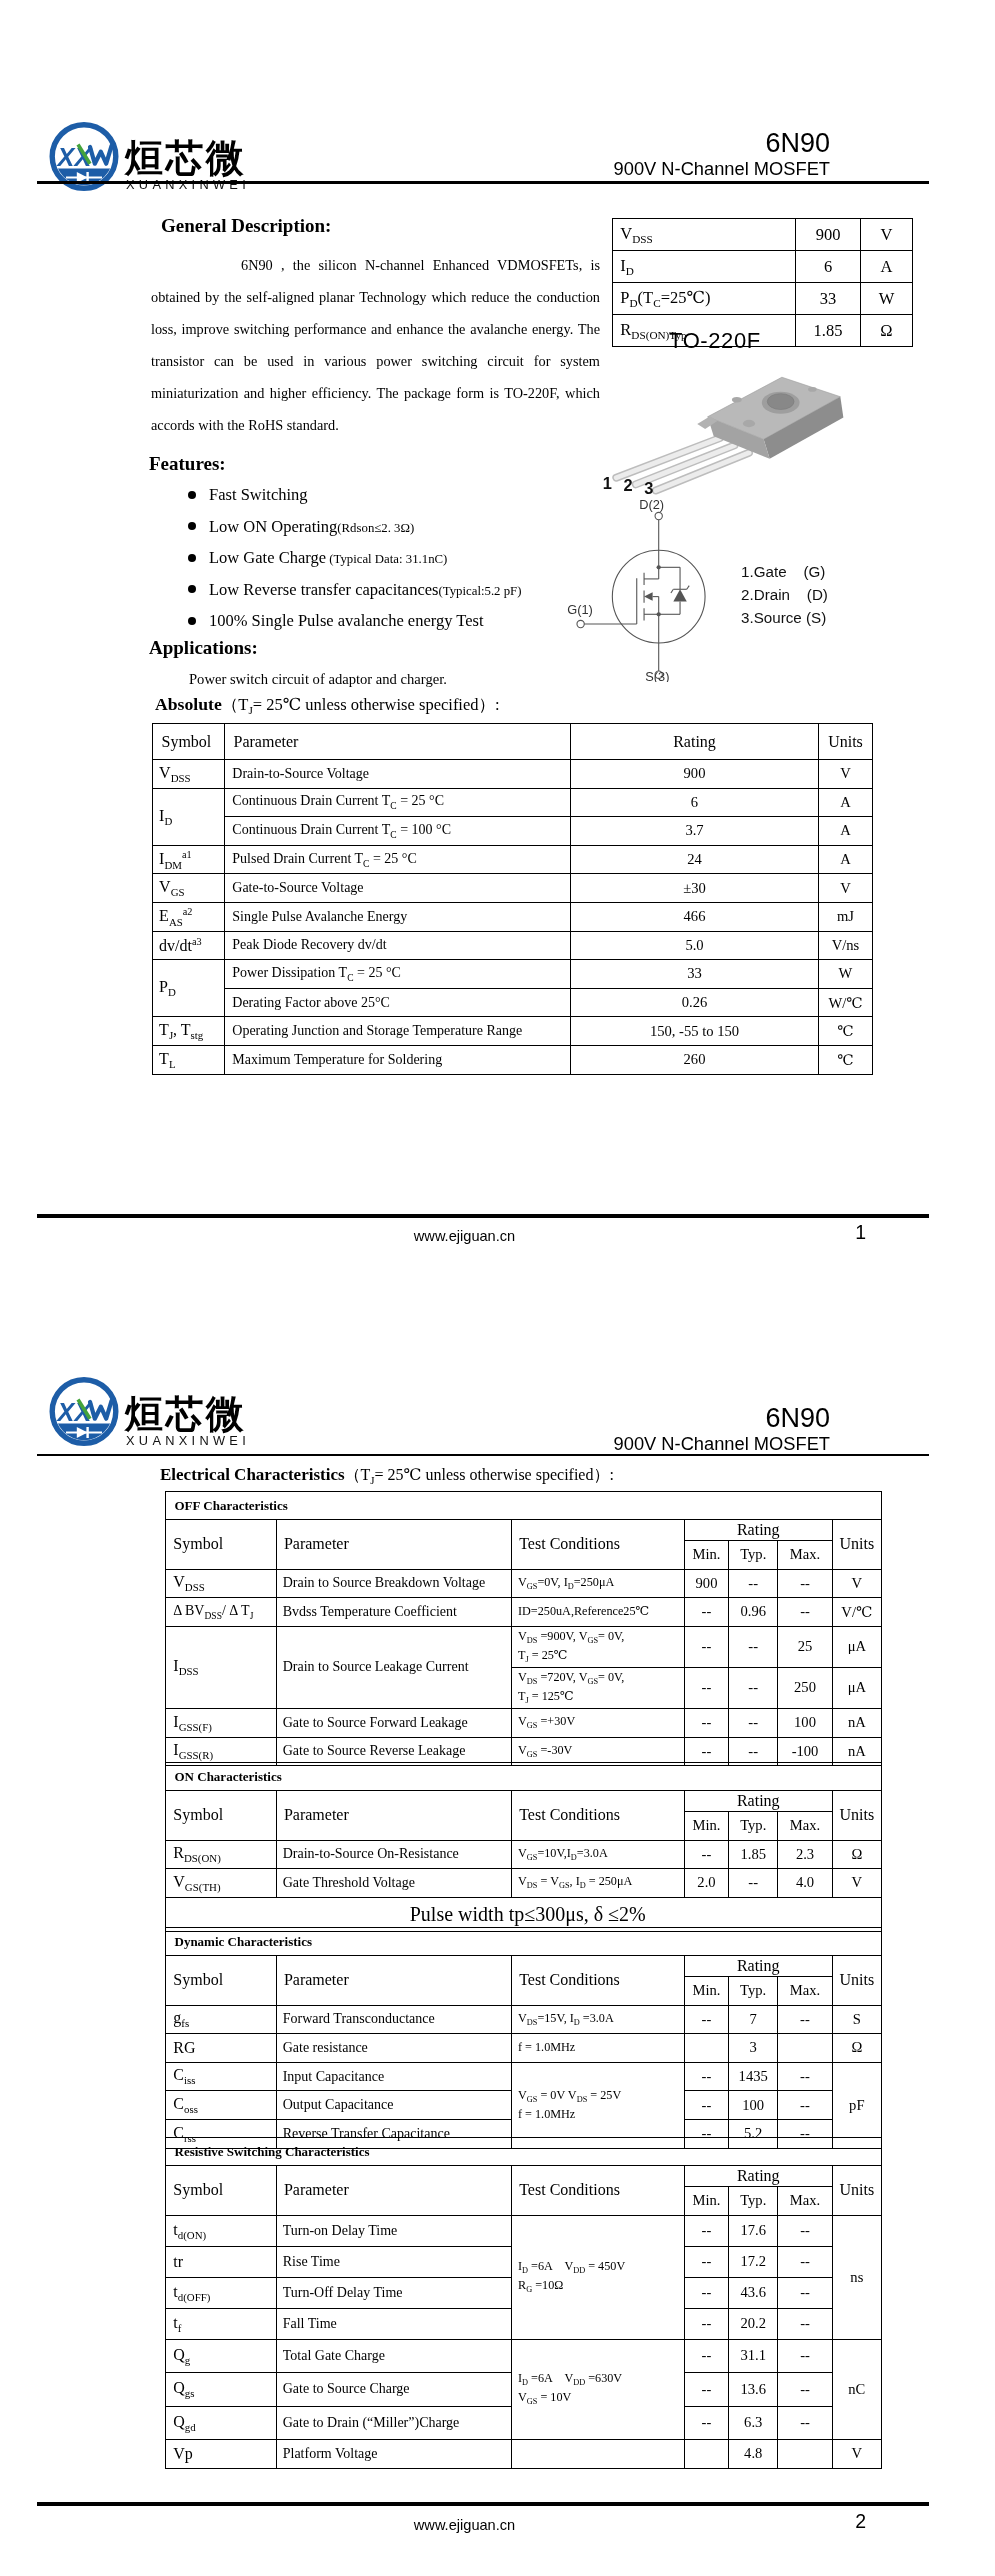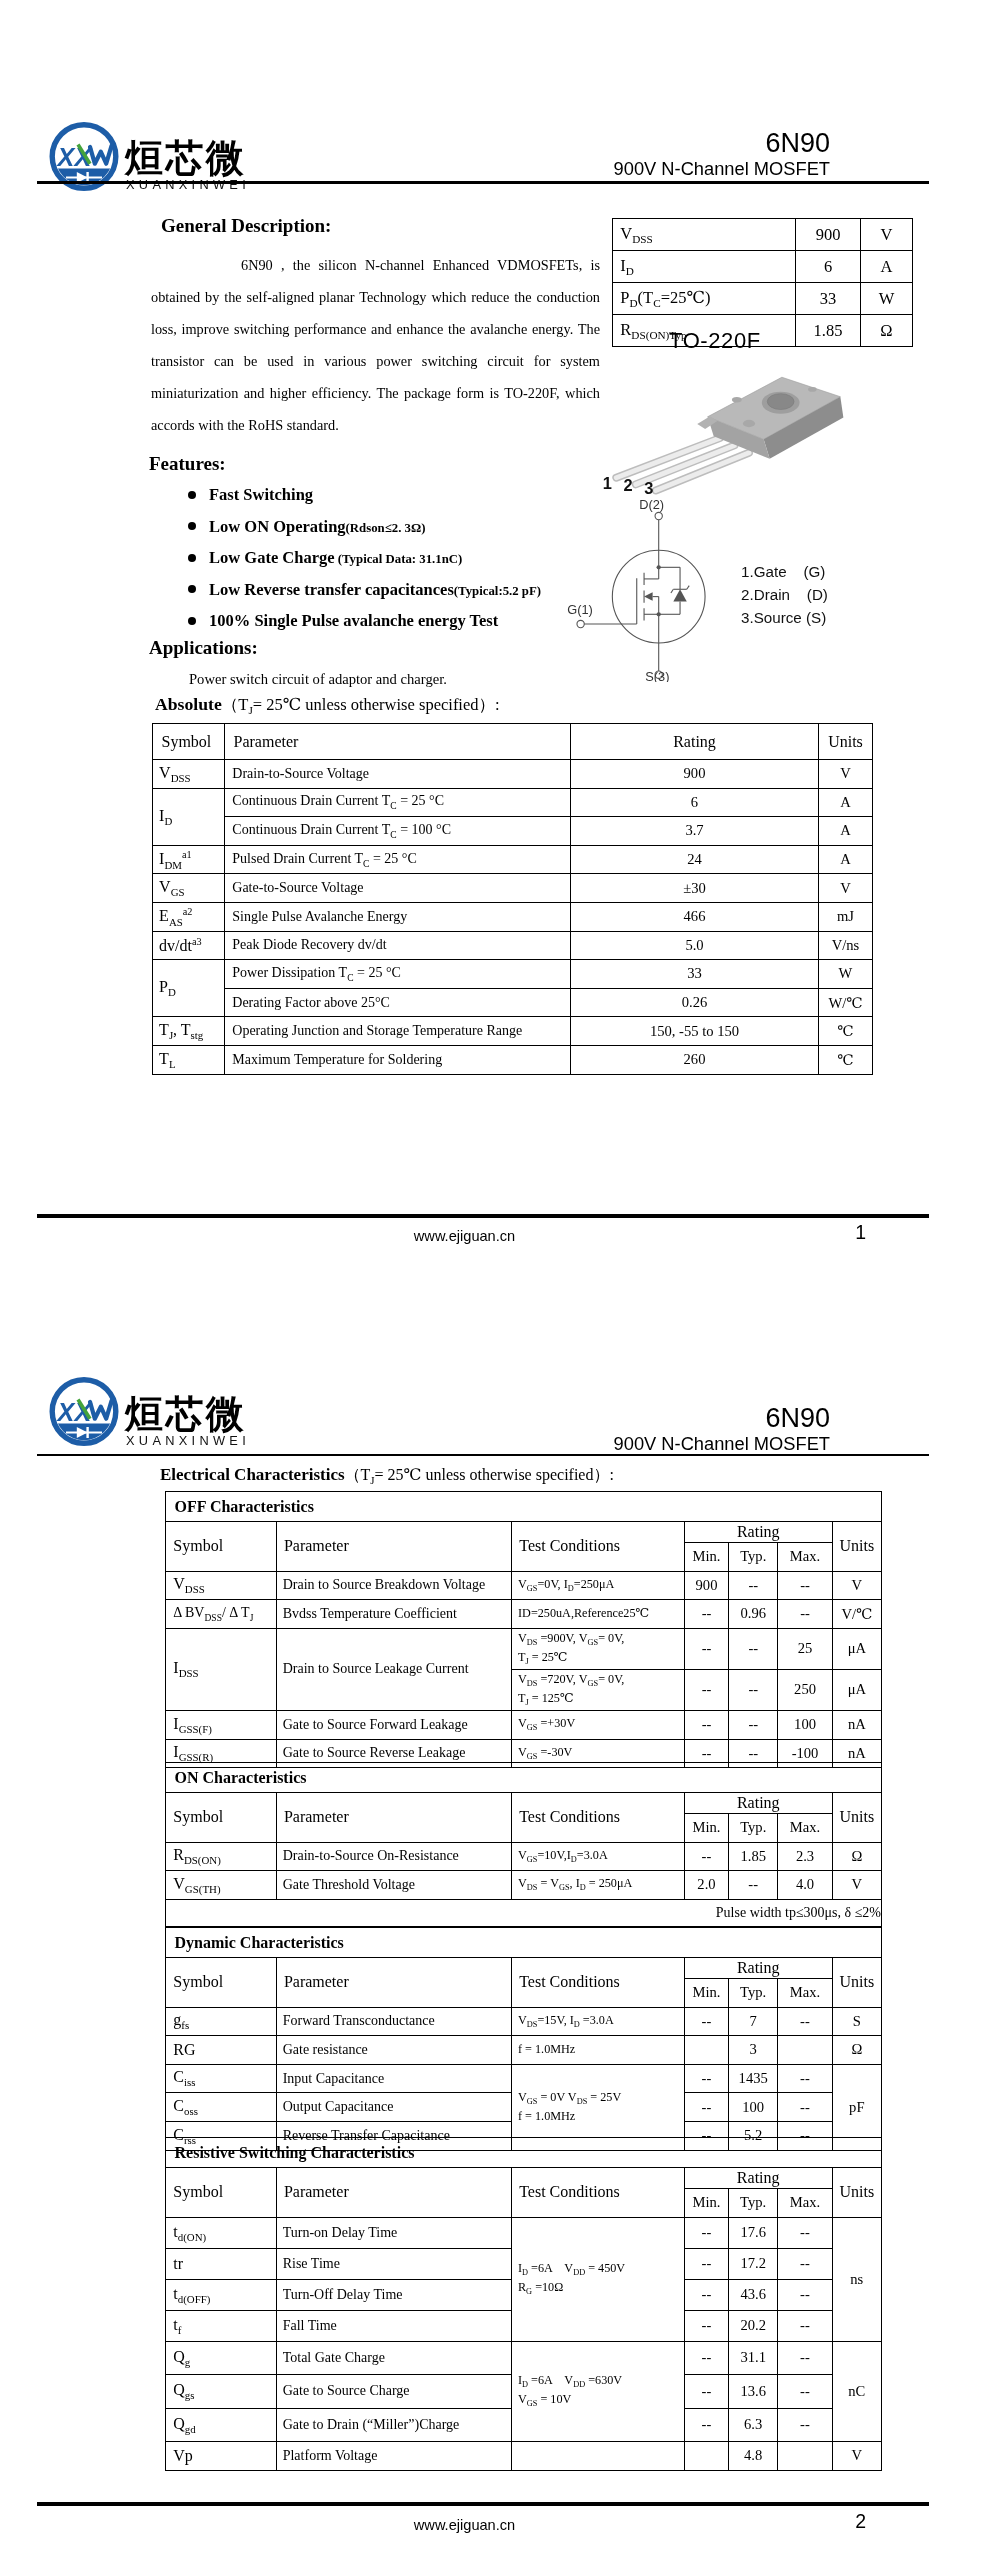--- a/index.html
+++ b/index.html
@@ -20,49 +20,49 @@
   .desc{width:449px;font-size:14.3px;line-height:32px;text-align:justify;text-indent:90px;}
 
   
   .qs{border-collapse:collapse;table-layout:fixed;width:300px;}
   .qs td{border:1.5px solid #000;height:29px;overflow:hidden;}
   .qs .p{font-size:16.5px;padding-left:7.3px;}
   .qs .v{font-size:16.5px;text-align:center;}
   .qs .u{font-size:16.5px;text-align:center;}
 
   
-  .feat-item{position:relative;padding-left:21px;font-weight:bold;white-space:nowrap;}
+  .feat-item{position:relative;padding-left:21px;font-weight:normal;white-space:nowrap;}
   .feat-item .dot{position:absolute;left:0;top:5.5px;width:8px;height:8px;border-radius:50%;background:#000;}
   .feat-main{font-size:16.5px;}
   .feat-note{font-size:12.8px;}
 
   
   .amr{border-collapse:collapse;table-layout:fixed;width:720px;border:1.8px solid #000;}
   .amr td{border:1.2px solid #000;overflow:hidden;height:25.6px;}
   .amr .hd td{height:33px;font-size:16px;}
   .amr .hd .l{padding-left:8.5px;text-align:left;}
   .amr .hd .c{text-align:center;}
   .amr .sym{font-size:16px;padding-left:6.1px;}
   .amr .par{font-size:14px;padding-left:7.3px;}
   .amr .val{font-size:14.6px;text-align:center;}
   .amr .unit{font-size:14.6px;text-align:center;}
 
   
   .ec{border-collapse:collapse;table-layout:fixed;width:717px;border:1.8px solid #000;}
   .ec td{border:1.2px solid #000;overflow:hidden;}
-  .ec .title td{font-weight:bold;font-size:16px;padding:5.5px 0 5.5px 8.5px;text-align:left;}
+  .ec .title td{font-weight:bold;font-size:13px;padding:5.5px 0 5.5px 8.5px;text-align:left;}
   .ec .hd td{font-size:16px;}
   .ec .hd .l{padding-left:7.3px;text-align:left;height:30.5px;}
   .ec .hd .c{text-align:center;}
   .ec .hd2 td{font-size:14.6px;text-align:center;height:25.6px;}
   .ec .sym{font-size:16px;padding-left:7.3px;height:25.6px;}
   .ec .par{font-size:14px;padding-left:6.1px;}
   .ec .cond{font-size:12.2px;padding-left:6.1px;line-height:1.4;}
   .ec .c{font-size:14.6px;text-align:center;}
-  .ec .note td{font-size:14px;padding:4.9px 0 4.9px 8.5px;text-align:right;}
+  .ec .note td{font-size:20px;padding:4.9px 0 4.9px 8.5px;text-align:center;}
 
   sub{font-size:68%;}
   sup{font-size:64%;}
 
   
   .footer-url{font-family:"Liberation Sans","DejaVu Sans",sans-serif;font-size:14.6px;text-align:center;width:100%;}
   .page-num{font-family:"Liberation Sans","DejaVu Sans",sans-serif;font-size:19.5px;}
 
   .legend-line{font-family:"Liberation Sans","DejaVu Sans",sans-serif;font-size:15.2px;line-height:23px;white-space:pre;color:#111;}
   .pkg-name{font-family:"Liberation Sans","DejaVu Sans",sans-serif;font-size:22px;letter-spacing:0.6px;}

